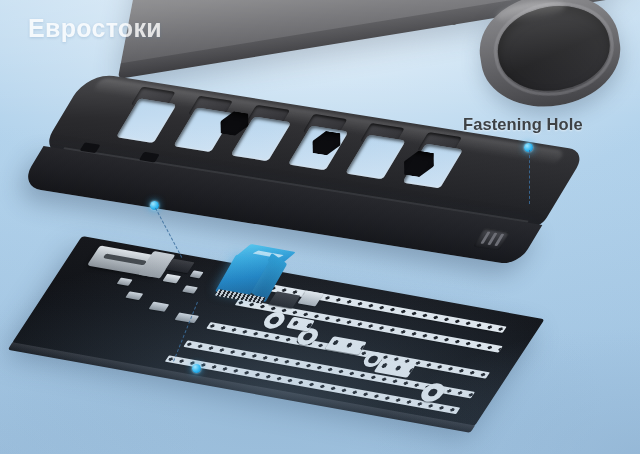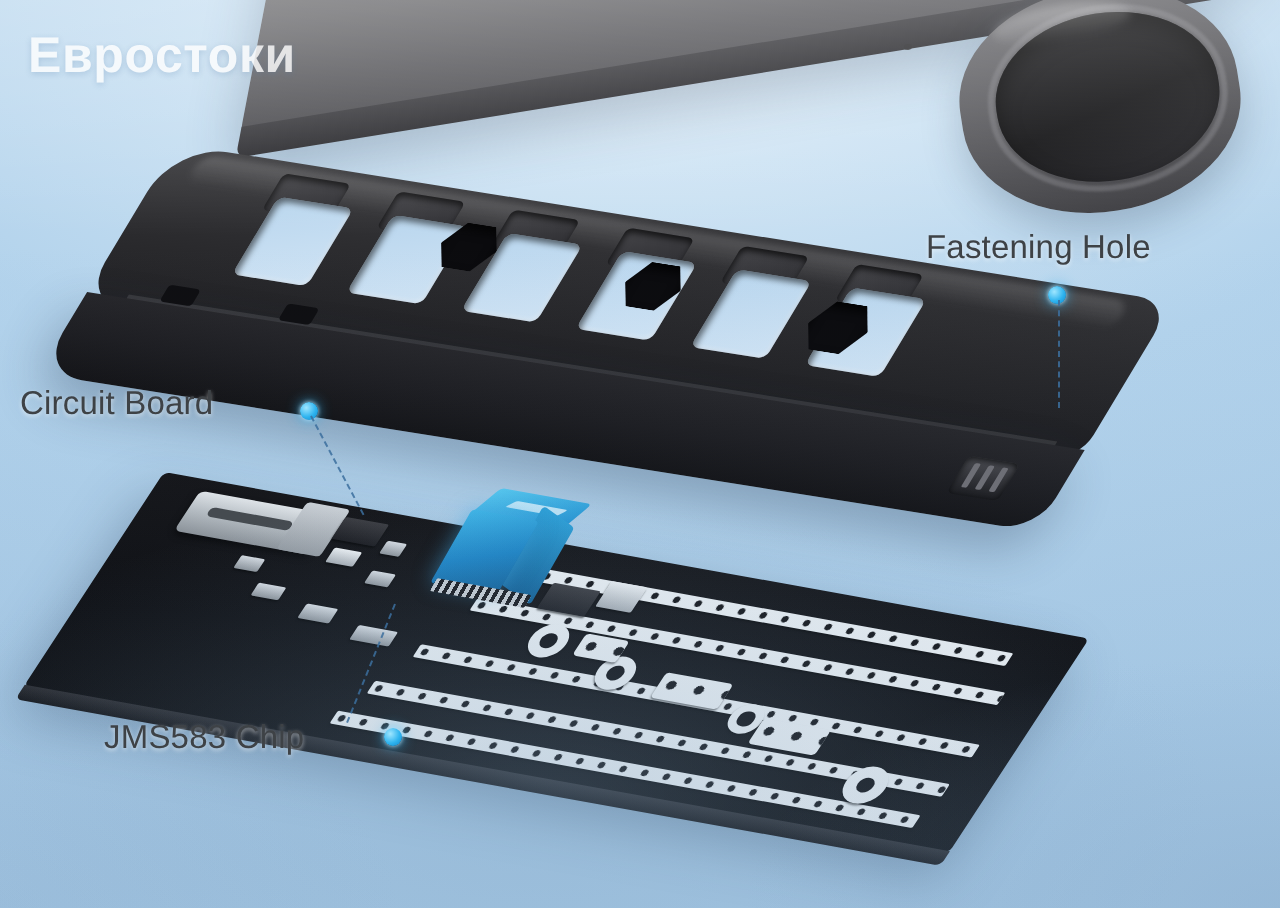--- a/index.html
+++ b/index.html
@@ -234,40 +234,40 @@
     position:absolute;background:linear-gradient(180deg,#d9dee3,#8e949a);
     border-radius:1px;box-shadow:0 1px 1px rgba(0,0,0,0.6);
   }
   .smd.dark{background:linear-gradient(180deg,#3a3a3e,#1a1a1e);}
   .smd.silver{background:linear-gradient(180deg,#f0f3f5,#a8aeb4);}
 
   
   .label{
     position:absolute;
     color:#3e4246;
-    font-weight:400;
+    font-weight:700;
     letter-spacing:0.1px;
     white-space:nowrap;
     text-shadow:0 1px 2px rgba(255,255,255,0.55);
   }
   .dot{
     position:absolute;width:9px;height:9px;border-radius:50%;
     background:radial-gradient(circle at 35% 32%, #9fe6ff 0%, #2fb4ef 55%, #0e86cc 100%);
     box-shadow:0 0 7px rgba(55,180,240,0.95), 0 0 2px rgba(255,255,255,0.9);
   }
   .leader{
     position:absolute;
     border-left:1.4px dashed #3c6f9e;
     opacity:.85;
     transform-origin:top center;
   }
 
   
   .wm-evro{
-    position:absolute;left:14px;top:14px;
+    position:absolute;left:28px;top:14px;
     font-size:25px;font-weight:bold;color:#ffffff;opacity:.80;
     letter-spacing:0.3px;
     text-shadow:0 1px 3px rgba(90,130,170,0.35);
   }
   .wm-bazar{
     position:absolute;right:8px;bottom:10px;
     width:120px;height:52px;opacity:.55;
   }
 </style>
 </head>
@@ -385,24 +385,22 @@
     </div>
   </div>
 
   <div class="floor-shade"></div>
   <div class="corner-dark"></div>
 
   <div class="label" style="left:463px;top:115px;font-size:16.5px;">Fastening Hole</div>
   <div class="dot" style="left:524px;top:143px;"></div>
   <div class="leader" style="left:528.5px;top:150px;height:54px;"></div>
 
-  <div class="label" style="left:10px;top:193px;font-size:16.5px;">Circuit Board</div>
   <div class="dot" style="left:150px;top:201px;"></div>
   <div class="leader" style="left:155px;top:208px;height:56px;transform:rotate(-28deg);"></div>
 
-  <div class="label" style="left:52px;top:360px;font-size:16.5px;">JMS583 Chip</div>
   <div class="dot" style="left:192px;top:364px;"></div>
   <div class="leader" style="left:196.5px;top:302px;height:64px;transform:rotate(22deg);"></div>
 
   <div class="wm-evro">Евростоки</div>
 
 
 </div>
 
 </body></html>

